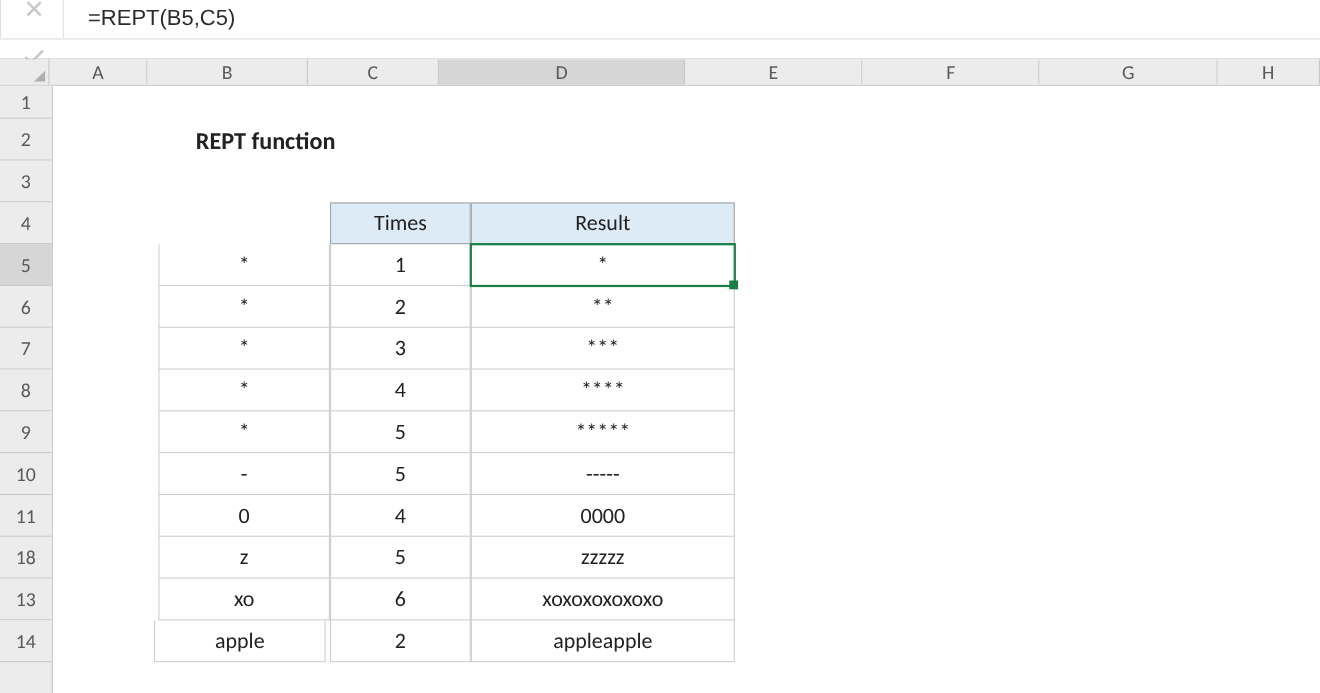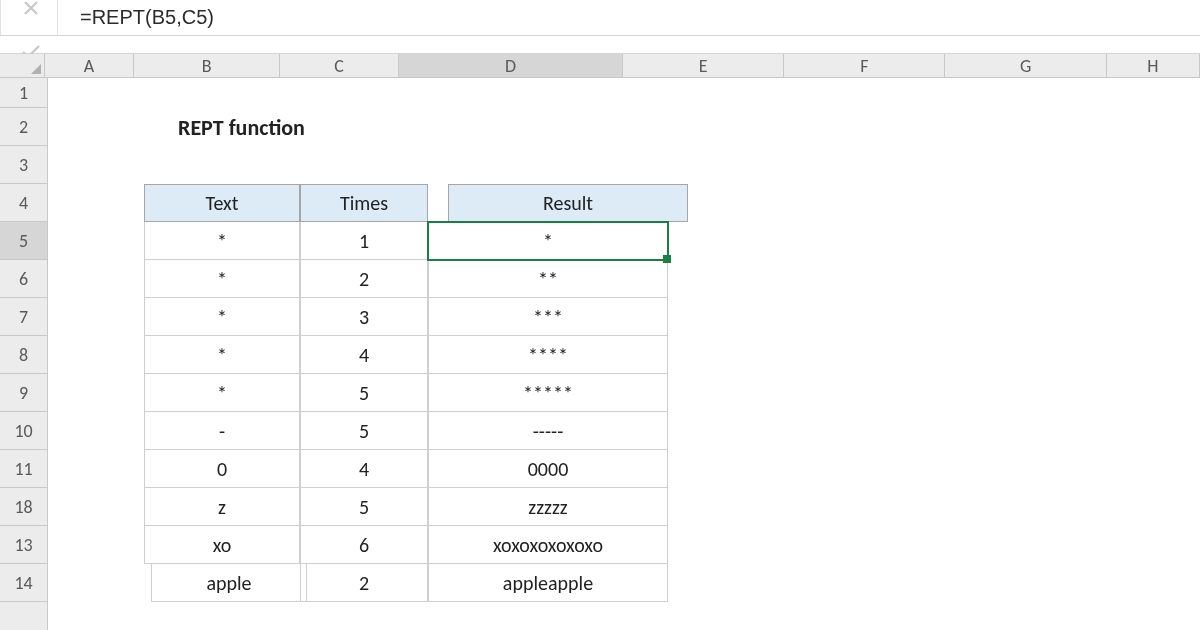--- a/index.html
+++ b/index.html
@@ -235,23 +235,22 @@
       <div class="row-header">9</div>
       <div class="row-header">10</div>
       <div class="row-header">11</div>
       <div class="row-header">18</div>
       <div class="row-header">13</div>
       <div class="row-header">14</div>
     </div>
   <div class="cells">
 
   <div class="cell title-cell" style="left: 96px; top: 30px; width: 524px; height: 38px; justify-content: flex-start; margin-left: 32px;">REPT function</div>
-      <div class="cell table-header-cell" style="left: 96px; top: 106px; width: 156px; height: 38px;">Text</div>
       <div class="cell table-header-cell" style="left: 252px; top: 106px; width: 128px; height: 38px;">Times</div>
-      <div class="cell table-header-cell" style="left: 380px; top: 106px; width: 240px; height: 38px; margin-left: 20px;">Result</div>
+      <div class="cell table-header-cell" style="left: 380px; top: 106px; width: 240px; height: 38px;">Result</div>
       <div class="cell table-cell" style="left: 96px; top: 144px; width: 156px; height: 38px; border-left: 1px solid rgb(207, 207, 207);">*</div>
       <div class="cell table-cell" style="left: 252px; top: 144px; width: 128px; height: 38px;">1</div>
       <div class="cell table-cell" style="left: 380px; top: 144px; width: 240px; height: 38px;">*</div>
       <div class="cell table-cell" style="left: 96px; top: 182px; width: 156px; height: 38px; border-left: 1px solid rgb(207, 207, 207);">*</div>
       <div class="cell table-cell" style="left: 252px; top: 182px; width: 128px; height: 38px;">2</div>
       <div class="cell table-cell" style="left: 380px; top: 182px; width: 240px; height: 38px;">**</div>
       <div class="cell table-cell" style="left: 96px; top: 220px; width: 156px; height: 38px; border-left: 1px solid rgb(207, 207, 207);">*</div>
       <div class="cell table-cell" style="left: 252px; top: 220px; width: 128px; height: 38px;">3</div>
       <div class="cell table-cell" style="left: 380px; top: 220px; width: 240px; height: 38px;">***</div>
       <div class="cell table-cell" style="left: 96px; top: 258px; width: 156px; height: 38px; border-left: 1px solid rgb(207, 207, 207);">*</div>
@@ -265,20 +264,20 @@
       <div class="cell table-cell" style="left: 380px; top: 334px; width: 240px; height: 38px;">-----</div>
       <div class="cell table-cell" style="left: 96px; top: 372px; width: 156px; height: 38px; border-left: 1px solid rgb(207, 207, 207);">0</div>
       <div class="cell table-cell" style="left: 252px; top: 372px; width: 128px; height: 38px;">4</div>
       <div class="cell table-cell" style="left: 380px; top: 372px; width: 240px; height: 38px;">0000</div>
       <div class="cell table-cell" style="left: 96px; top: 410px; width: 156px; height: 38px; border-left: 1px solid rgb(207, 207, 207);">z</div>
       <div class="cell table-cell" style="left: 252px; top: 410px; width: 128px; height: 38px;">5</div>
       <div class="cell table-cell" style="left: 380px; top: 410px; width: 240px; height: 38px;">zzzzz</div>
       <div class="cell table-cell" style="left: 96px; top: 448px; width: 156px; height: 38px; border-left: 1px solid rgb(207, 207, 207);">xo</div>
       <div class="cell table-cell" style="left: 252px; top: 448px; width: 128px; height: 38px;">6</div>
       <div class="cell table-cell" style="left: 380px; top: 448px; width: 240px; height: 38px;">xoxoxoxoxoxo</div>
-      <div class="cell table-cell" style="left: 103px; top: 486px; width: 156px; height: 38px; border-left: 1px solid rgb(207, 207, 207);">apple</div>
+      <div class="cell table-cell" style="left: 92px; top: 486px; width: 156px; height: 38px; border-left: 1px solid rgb(207, 207, 207);">apple</div>
       <div class="cell table-cell" style="left: 252px; top: 486px; width: 128px; height: 38px;">2</div>
       <div class="cell table-cell" style="left: 380px; top: 486px; width: 240px; height: 38px;">appleapple</div>
       <div class="selected-outline" style="left: 379px; top: 143px; width: 242px; height: 40px;">
         <div class="selected-handle"></div>
       </div>
     </div>
 </div>
 
 </body></html>

